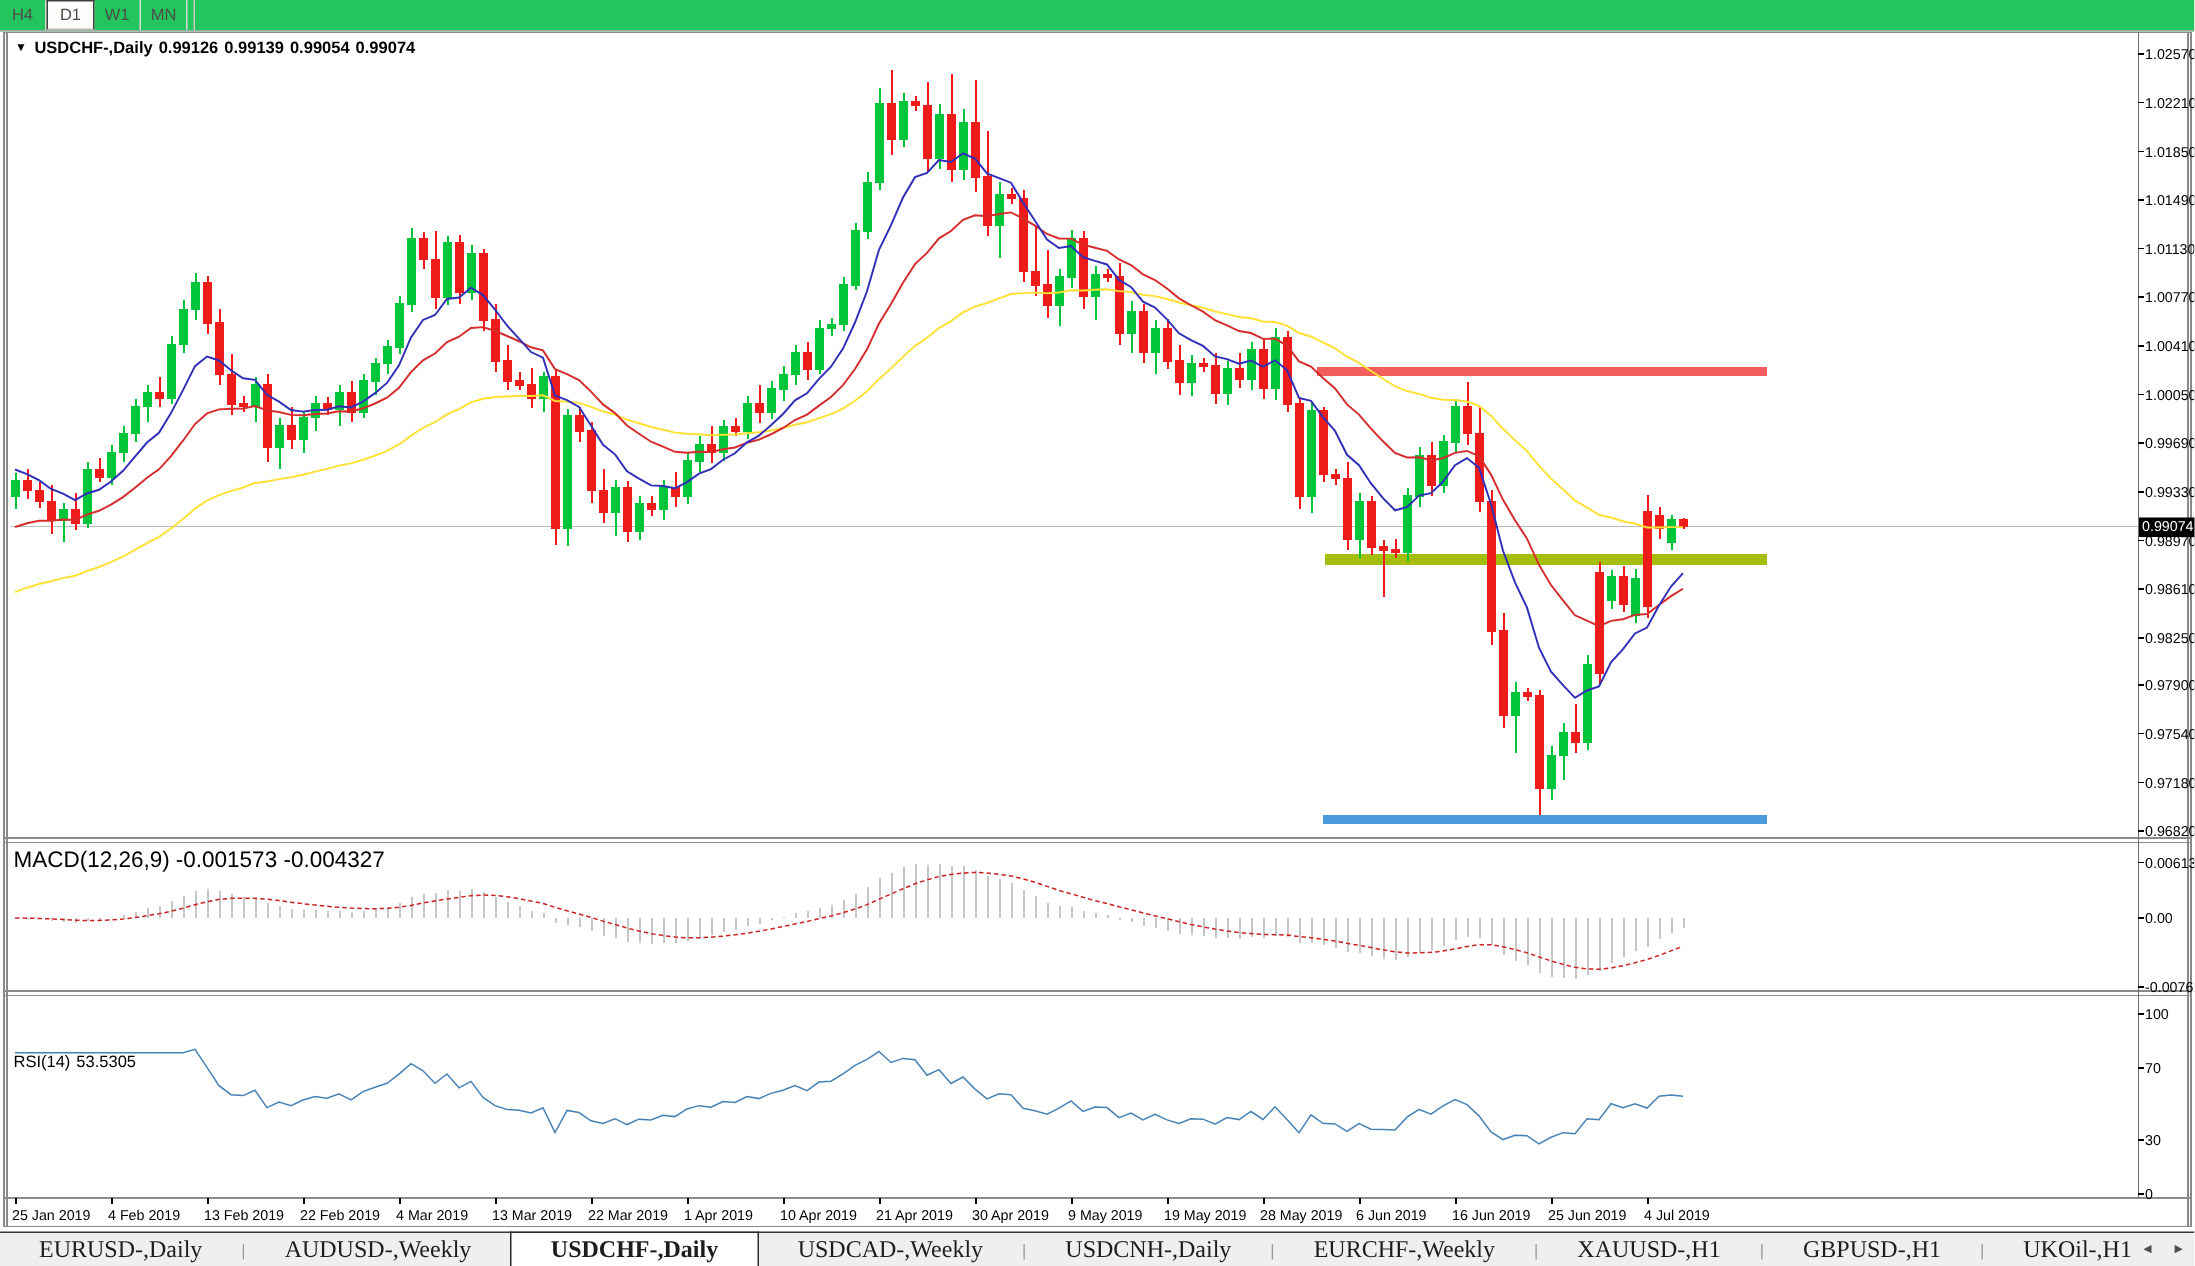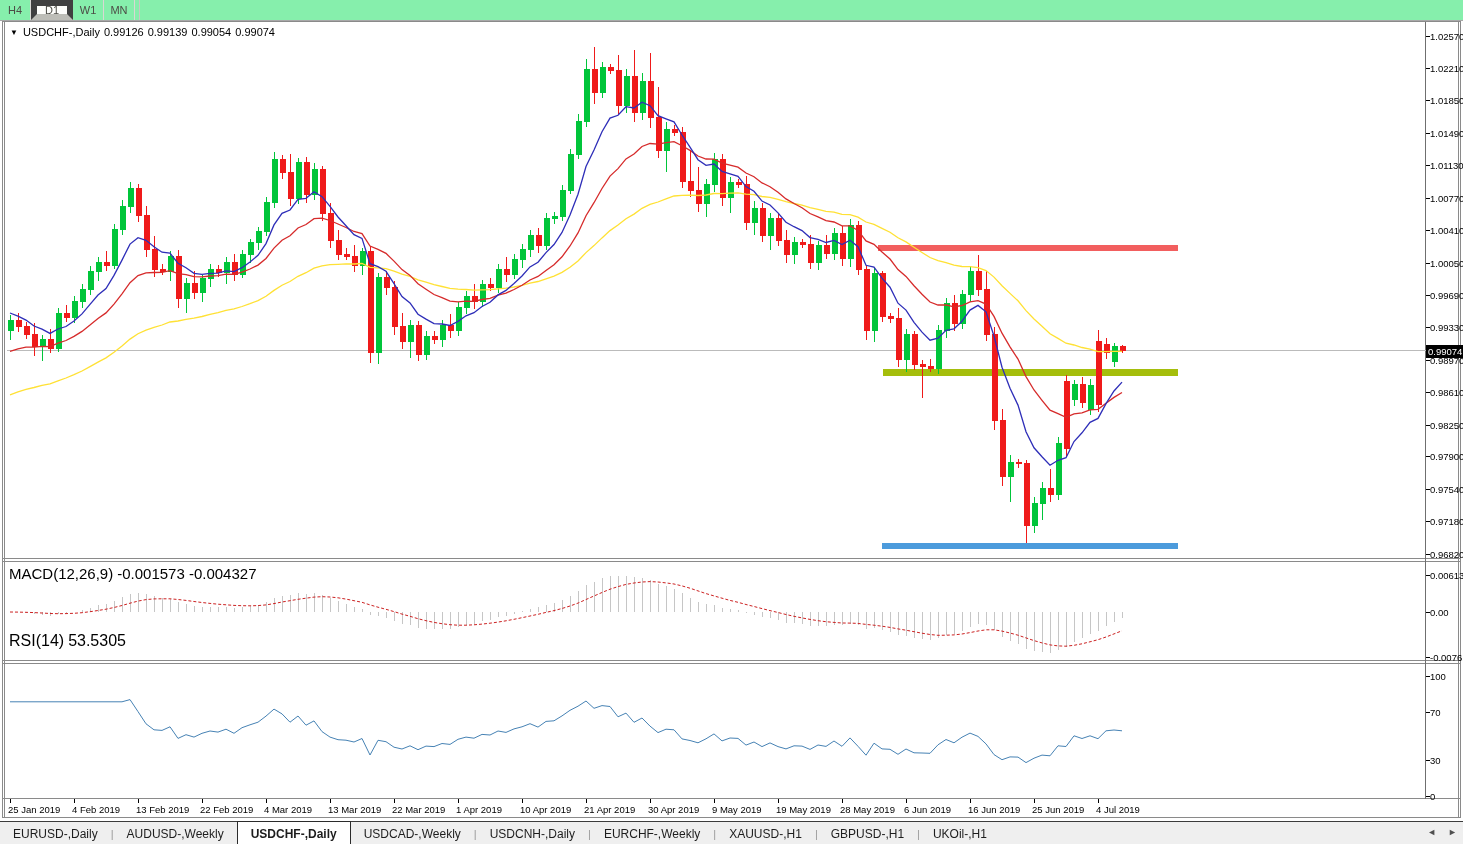--- a/index.html
+++ b/index.html
@@ -1,39 +1,39 @@
 <!DOCTYPE html>
 <html><head>
 <meta charset="utf-8">
 <style>
   html,body{margin:0;padding:0;background:#ffffff;width:1463px;height:844px;overflow:hidden;
     font-family:"Liberation Sans", sans-serif;-webkit-font-smoothing:none;}
   #stage{position:relative;width:1463px;height:844px;background:#fff;}
   
-  #toolbar{position:absolute;left:0;top:0;width:1463px;height:20px;background:#86efac;
+  #toolbar{position:absolute;left:0;top:0;width:1463px;height:20px;background:#22c55e;
     border-bottom:1px solid #a8a8a8;display:flex;align-items:stretch;z-index:3;}
   .tfbtn{width:30px;display:flex;align-items:center;justify-content:center;font-size:11px;
     color:#4c4c46;border-right:1px solid #d9d8d4;cursor:default;}
-  .tfbtn.active{background:#fdfdfb;border:6px solid #404040;border-bottom-color:#bdbdb7;}
+  .tfbtn.active{background:#fdfdfb;border:1px solid #404040;border-bottom-color:#bdbdb7;}
   .tf-endsep{width:1px;background:#c9c8c4;margin-left:4px;}
   
   #chart{position:absolute;left:0;top:0;z-index:1;}
   
   .overlay{position:absolute;z-index:2;color:#000;white-space:nowrap;}
-  #title{left:10px;top:26px;font-size:11px;font-weight:normal;}
+  #title{left:10px;top:26px;font-size:11px;font-weight:bold;}
   #title .tri{display:inline-block;font-size:8px;vertical-align:1px;margin-right:5px;}
   #macd-header{left:9px;top:565px;font-size:15px;}
-  #rsi-header{left:9px;top:632px;font-size:16px;}
+  #rsi-header{left:9px;top:702px;font-size:11px;}
   .hsp{margin-right:4px;}
   #price-tag{left:1426px;top:345px;width:37px;height:13px;background:#000;color:#fff;
     font-size:9.5px;line-height:13px;padding-left:2px;z-index:4;}
   
   #tabbar{position:absolute;left:0;top:821px;width:1463px;height:23px;background:#efefef;
     border-top:1px solid #3c3c3c;display:flex;align-items:stretch;z-index:3;}
-  .tab{display:flex;align-items:center;padding:0 13px;font-size:12px;color:#1d1d1d;cursor:default;}
+  .tab{display:flex;align-items:center;padding:0 26px;font-size:16px;color:#1d1d1d;cursor:default;font-family:Liberation Serif, serif;}
   .tab.active{background:#ffffff;border:1px solid #2b2b2b;border-bottom:none;font-weight:bold;margin-top:-1px;}
   .tabsep{display:flex;align-items:center;color:#9a9a9a;font-size:11px;}
   #tab-scroll{position:absolute;right:6px;top:826px;z-index:4;display:flex;gap:12px;}
   #tab-scroll span{font-size:9px;color:#4f4f4f;line-height:12px;cursor:default;}
 </style>
 </head>
 <body>
 <div id="stage">
 
   <div id="toolbar">

